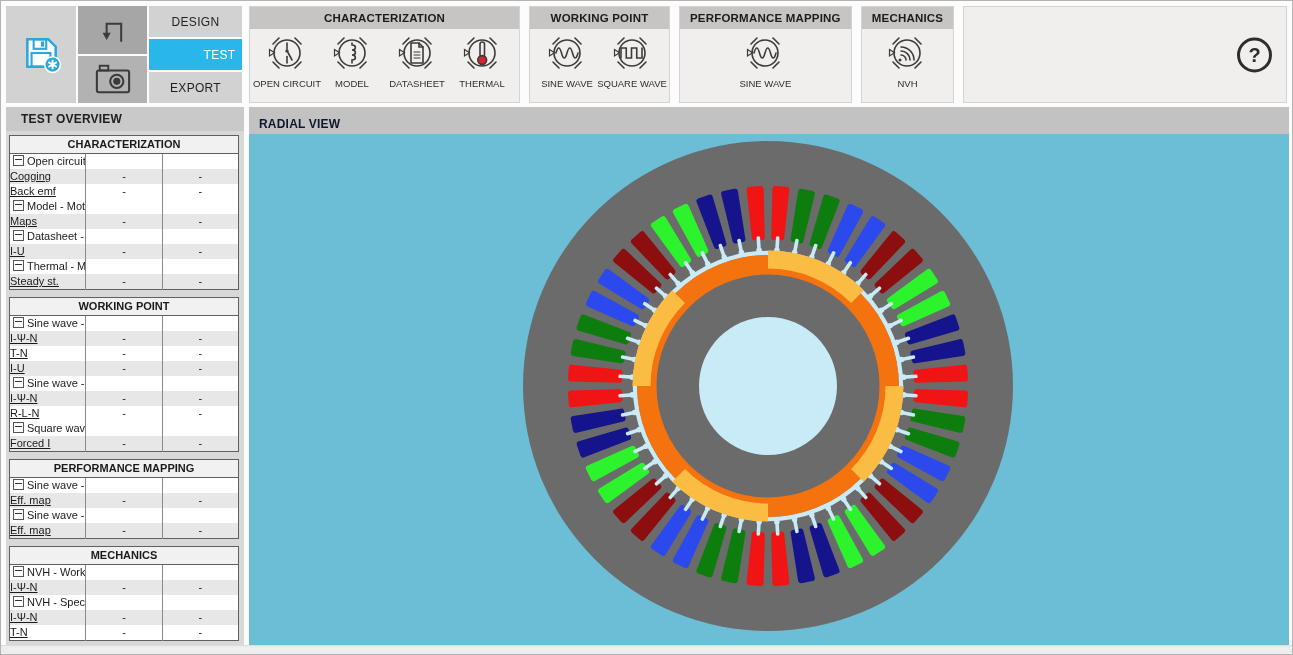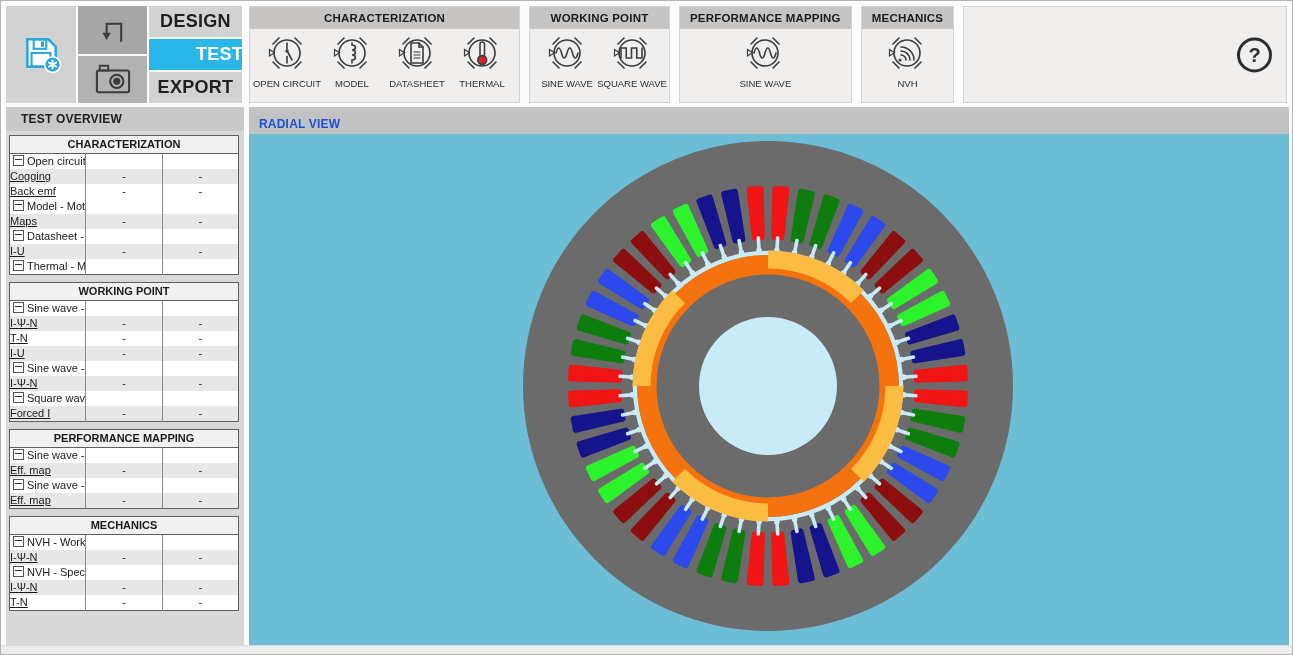--- a/index.html
+++ b/index.html
@@ -7,21 +7,21 @@
 
   
   .topbar{position:absolute;left:0;top:0;width:100%;height:104px;background:#fcfcfc;}
   .save-panel{position:absolute;left:5px;top:5px;width:70px;height:97px;background:#d2d2d2;display:flex;align-items:center;justify-content:center;}
   .stackbtns{position:absolute;left:77px;top:5px;width:69px;height:97px;display:flex;flex-direction:column;gap:2px;}
   .sqbtn{flex:1;display:flex;align-items:center;justify-content:center;cursor:pointer;}
   .sqbtn.dark{background:#a6a6a6;}
   .sqbtn.mid{background:#b2b2b2;}
   .tabs{position:absolute;left:148px;top:5px;width:93px;height:97px;display:flex;flex-direction:column;gap:2px;}
   .tab{flex:1;background:#d2d2d2;display:flex;align-items:center;justify-content:center;
-       font-size:18px;font-weight:bold;color:#1f1f1f;letter-spacing:.3px;cursor:pointer;}
+       font-size:12px;font-weight:normal;color:#1f1f1f;letter-spacing:.3px;cursor:pointer;}
   .tab.active{background:#29b7ea;color:#fff;}
   .groups{position:absolute;left:248px;top:5px;right:5px;height:97px;display:flex;gap:9px;}
   .tgroup{display:flex;flex-direction:column;background:#f1efee;border:1px solid #d5d3d2;box-sizing:border-box;}
   .tgroup-head{height:22px;background:#c6c5c4;color:#1b1b1b;font-size:11.5px;font-weight:bold;
                display:flex;align-items:center;justify-content:center;padding:0 10px;white-space:nowrap;letter-spacing:.2px;}
   .tgroup-body{flex:1;display:flex;align-items:flex-start;justify-content:center;gap:3px;padding:2px 6px 0 6px;}
   .toolbtn{width:62px;display:flex;flex-direction:column;align-items:center;cursor:pointer;}
   .toolbtn .lab{font-size:9.5px;color:#2c2c2c;white-space:nowrap;margin-top:-1px;}
   .helparea{flex:1;background:#f1efee;border:1px solid #d5d3d2;position:relative;box-sizing:border-box;}
   .help{position:absolute;right:14px;top:50%;transform:translateY(-50%);width:29px;height:29px;
@@ -38,21 +38,21 @@
   tr.sec-head td{text-align:center;font-weight:bold;background:#f1f1f1;border-bottom:1px solid #5f5f5f;height:17px;line-height:17px;}
   td.val{width:48px;border-left:1px solid #8a8a8a;text-align:center;}
   tr.row.shaded{background:#e7e7e7;}
   td.lbl.child{text-decoration:underline;}
   td.lbl.grp{padding-left:3px;}
   .exp{display:inline-block;width:9px;height:9px;border:1px solid #555;background:#fff;margin-right:3px;vertical-align:-1px;position:relative;cursor:pointer;}
   .exp::before{content:"";position:absolute;left:1px;right:1px;top:3px;height:1px;background:#333;}
 
   
   .main-title{position:absolute;left:248px;top:106px;width:1040px;height:34px;background:#c2c2c2;
-              font-size:12px;font-weight:bold;color:#1d4ed8;display:flex;align-items:center;padding-left:10px;box-sizing:border-box;letter-spacing:.2px;}
+              font-size:12px;font-weight:bold;color:#0f172a;display:flex;align-items:center;padding-left:10px;box-sizing:border-box;letter-spacing:.2px;}
   .canvas{position:absolute;left:248px;top:133px;width:1040px;height:511px;}
   .bottomstrip{position:absolute;left:0;bottom:0;width:100%;height:8px;background:#ededed;border-top:1px solid #dcdcdc;}
 </style>
 </head>
 <body>
 
 <div class="app">
 
   <div class="topbar">
     <div class="save-panel">
@@ -261,20 +261,25 @@
             <tr class="row shaded">
               <td class="lbl child">I-U</td>
               <td class="val">-</td>
               <td class="val">-</td>
             </tr>
             <tr class="row">
               <td class="lbl grp"><span class="exp"></span>Thermal - Motor &amp; Gen...</td>
               <td class="val"></td>
               <td class="val"></td>
             </tr>
+            <tr class="row shaded">
+              <td class="lbl child">Steady st.</td>
+              <td class="val">-</td>
+              <td class="val">-</td>
+            </tr>
           </tbody>
         </table>
         <table class="sec">
           <tbody>
             <tr class="sec-head">
               <td colspan="3">WORKING POINT</td>
             </tr>
             <tr class="row">
               <td class="lbl grp"><span class="exp"></span>Sine wave - Motor</td>
               <td class="val"></td>
@@ -295,20 +300,25 @@
               <td class="val">-</td>
               <td class="val">-</td>
             </tr>
             <tr class="row">
               <td class="lbl grp"><span class="exp"></span>Sine wave - Generator</td>
               <td class="val"></td>
               <td class="val"></td>
             </tr>
             <tr class="row shaded">
               <td class="lbl child">I-Ψ-N</td>
+              <td class="val">-</td>
+              <td class="val">-</td>
+            </tr>
+            <tr class="row">
+              <td class="lbl child">R-L-N</td>
               <td class="val">-</td>
               <td class="val">-</td>
             </tr>
             <tr class="row">
               <td class="lbl grp"><span class="exp"></span>Square wave - Motor</td>
               <td class="val"></td>
               <td class="val"></td>
             </tr>
             <tr class="row shaded">
               <td class="lbl child">Forced I</td>

